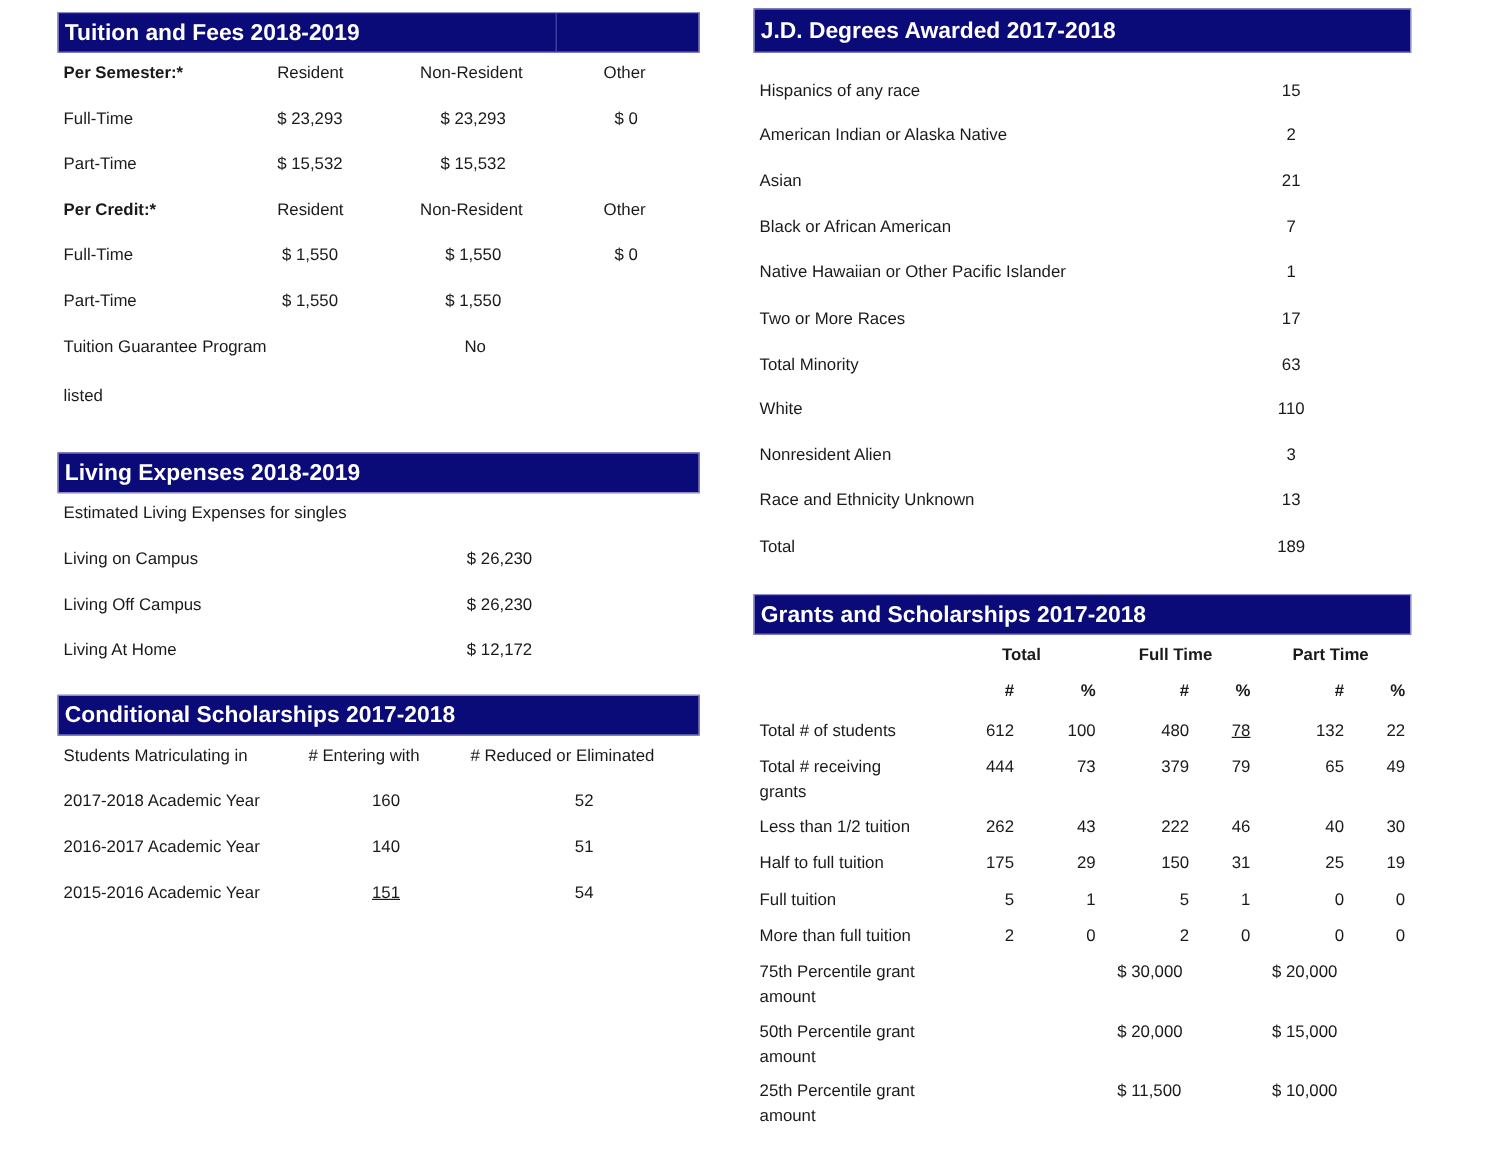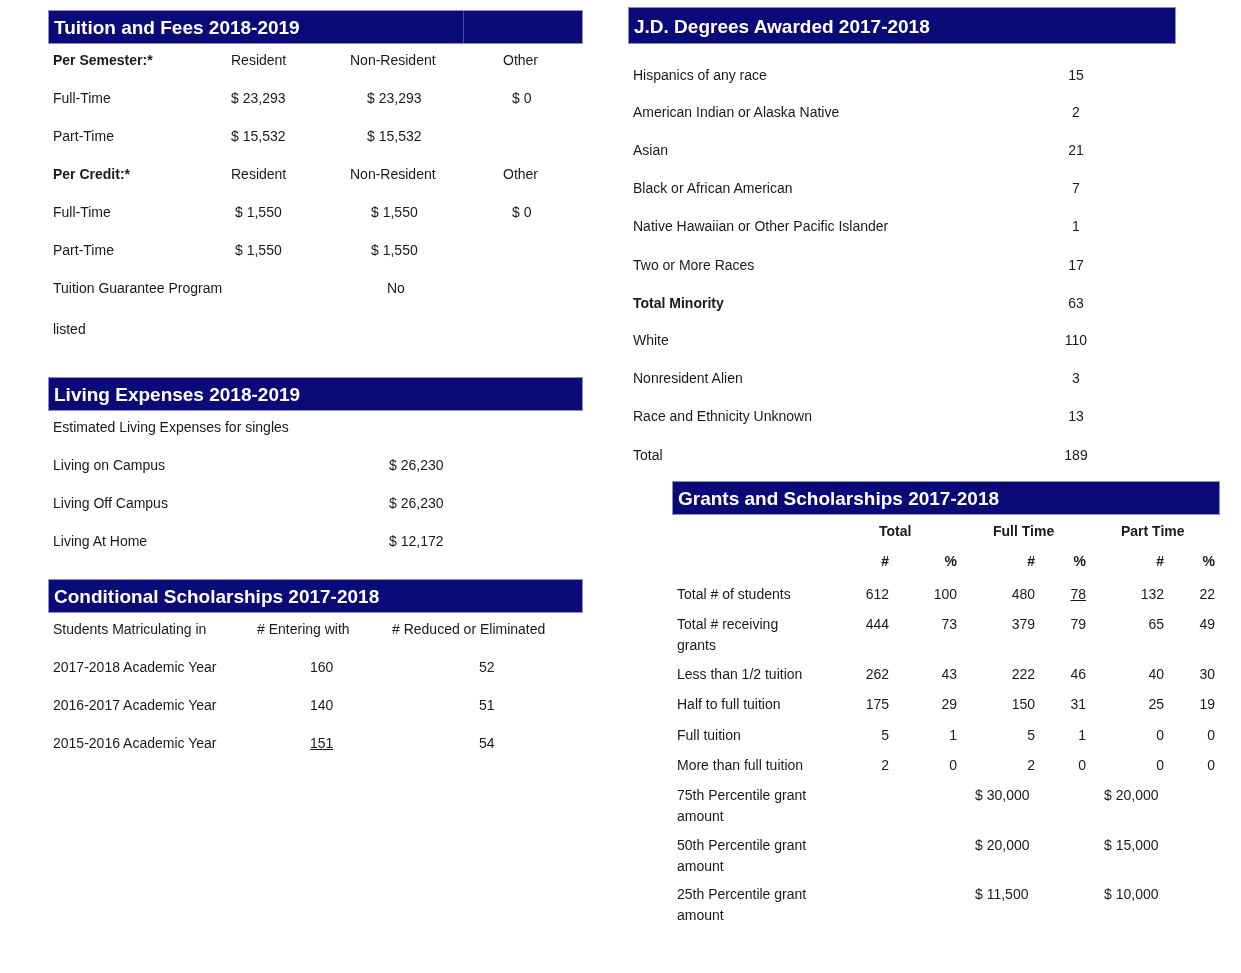--- a/index.html
+++ b/index.html
@@ -145,21 +145,21 @@
       </div>
       <div class="row" style="top: 211px;">
         <span class="cell" style="left: 5px;">Native Hawaiian or Other Pacific Islander</span>
         <span class="cell c" style="left: 428px; width: 40px;">1</span>
       </div>
       <div class="row" style="top: 250px;">
         <span class="cell" style="left: 5px;">Two or More Races</span>
         <span class="cell c" style="left: 428px; width: 40px;">17</span>
       </div>
       <div class="row" style="top: 288px;">
-        <span class="cell" style="left: 5px; font-weight: bold;">Total Minority</span>
+        <span class="cell" style="left: 5px;">Total Minority</span>
         <span class="cell c" style="left: 428px; width: 40px;">63</span>
       </div>
       <div class="row" style="top: 325px;">
         <span class="cell" style="left: 5px;">White</span>
         <span class="cell c" style="left: 428px; width: 40px;">110</span>
       </div>
       <div class="row" style="top: 363px;">
         <span class="cell" style="left: 5px;">Nonresident Alien</span>
         <span class="cell c" style="left: 428px; width: 40px;">3</span>
       </div>
@@ -167,21 +167,21 @@
         <span class="cell" style="left: 5px;">Race and Ethnicity Unknown</span>
         <span class="cell c" style="left: 428px; width: 40px;">13</span>
       </div>
       <div class="row" style="top: 440px;">
         <span class="cell" style="left: 5px;">Total</span>
         <span class="cell c" style="left: 428px; width: 40px;">189</span>
       </div>
     </div>
 </div>
 
-<div class="section" style="left:628px; top:481px; width:548px; height:450px;margin-left:44px;">
+<div class="section" style="left:628px; top:495px; width:548px; height:450px;">
   <div class="hdr">
     <span>Grants and Scholarships 2017-2018</span>
   </div>
   <div class="row" style="top:42px;">
     <span class="cell bold" style="left:207px;">Total</span>
     <span class="cell bold" style="left:321px;">Full Time</span>
     <span class="cell bold" style="left:449px;">Part Time</span>
   </div>
   <div id="grants-subcols" class="row" style="top:72px;">
       <span class="cell bold r" style="left: 177px; width: 40px;">#</span>

